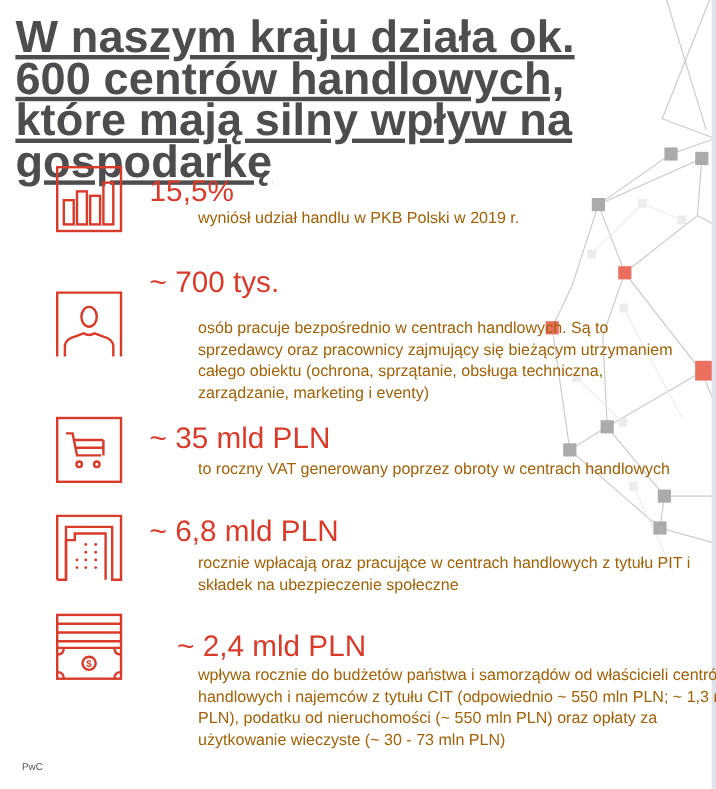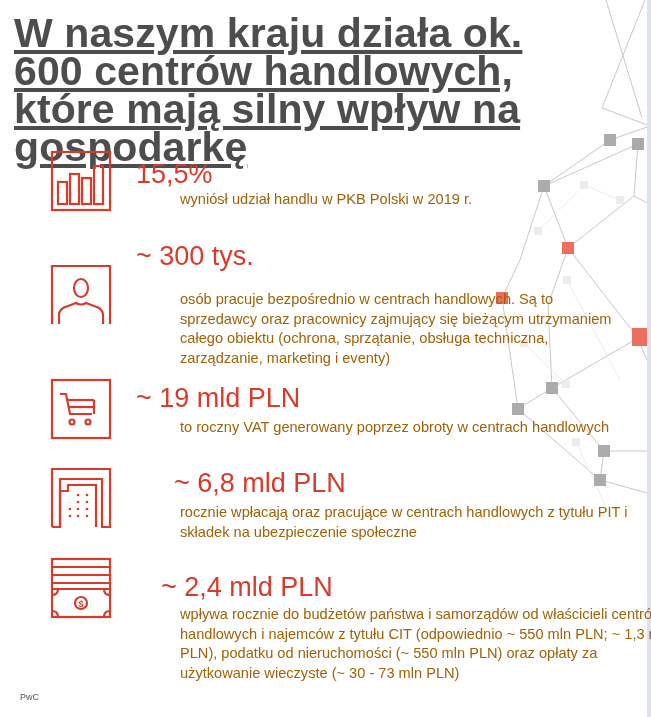--- a/index.html
+++ b/index.html
@@ -97,37 +97,37 @@
 </div>
 
 <div class="item" style="top:242px;">
   <div class="icon" style="top:22px;">
     <svg viewBox="0 0 62 62" fill="none" stroke="#d93b2b" stroke-width="2.2">
       <polyline points="2,60 2,2 60,2 60,60"></polyline>
       <ellipse cx="31" cy="24" rx="7" ry="9"></ellipse>
       <path d="M9,60 L9,50 Q10,44 18,42 L26,39 Q31,42 36,39 L44,42 Q52,44 53,50 L53,60"></path>
     </svg>
   </div>
-  <div class="value" style="top:0;">~ 300 tys.</div>
+  <div class="value" style="top:0;">~ 700 tys.</div>
   <div class="desc" style="top:48px; width:450px;">osób pracuje bezpośrednio w centrach handlowych. Są to sprzedawcy oraz pracownicy zajmujący się bieżącym utrzymaniem całego obiektu (ochrona, sprzątanie, obsługa techniczna, zarządzanie, marketing i eventy)</div>
 </div>
 
 <div class="item" style="top:378px;">
   <div class="icon" style="top:0;">
     <svg viewBox="0 0 62 62" fill="none" stroke="#d93b2b" stroke-width="2.2">
       <rect x="2" y="2" width="58" height="58"></rect>
       <polyline points="10,16 16,16 20,36 42,36"></polyline>
       <line x1="18" y1="22" x2="44" y2="22"></line>
       <line x1="19" y1="29" x2="44" y2="29"></line>
       <line x1="44" y1="22" x2="44" y2="36"></line>
       <circle cx="22" cy="44" r="2.5"></circle>
       <circle cx="38" cy="44" r="2.5"></circle>
     </svg>
   </div>
-  <div class="value" style="top:6px;">~ 19 mld PLN</div>
+  <div class="value" style="top:6px;">~ 35 mld PLN</div>
   <div class="desc" style="top:40px; width:520px;">to roczny VAT generowany poprzez obroty w centrach handlowych</div>
 </div>
 
 <div class="item" style="top:467px;">
   <div class="icon" style="top:0;">
     <svg viewBox="0 0 62 62" fill="none" stroke="#d93b2b" stroke-width="2.2">
       <polyline points="2,60 2,2 60,2 60,60 52,60 52,12 10,12 10,60 2,60"></polyline>
       <polyline points="10,60 10,24 18,24 18,18 46,18 46,60"></polyline>
       <g fill="#d93b2b" stroke="none">
         <circle cx="28" cy="28" r="1.3"></circle>
@@ -136,21 +136,21 @@
           <circle cx="37" cy="35" r="1.3"></circle>
         <circle cx="20" cy="42" r="1.3"></circle>
           <circle cx="28" cy="42" r="1.3"></circle>
           <circle cx="37" cy="42" r="1.3"></circle>
         <circle cx="20" cy="49" r="1.3"></circle>
           <circle cx="28" cy="49" r="1.3"></circle>
           <circle cx="37" cy="49" r="1.3"></circle>
       </g>
     </svg>
   </div>
-  <div class="value" style="top:2px;margin-left:38px;">~ 6,8 mld PLN</div>
+  <div class="value" style="top:2px;">~ 6,8 mld PLN</div>
   <div class="desc" style="top:36px; width:500px;">rocznie wpłacają oraz pracujące w centrach handlowych z tytułu PIT i składek na ubezpieczenie społeczne</div>
 </div>
 
 <div class="item" style="top:557px;">
   <div class="icon" style="top:0;">
     <svg viewBox="0 0 62 62" fill="none" stroke="#d93b2b" stroke-width="2.2">
       <rect x="2" y="2" width="58" height="58"></rect>
       <line x1="2" y1="10" x2="60" y2="10"></line>
       <line x1="2" y1="18" x2="60" y2="18"></line>
       <line x1="2" y1="26" x2="60" y2="26"></line>

